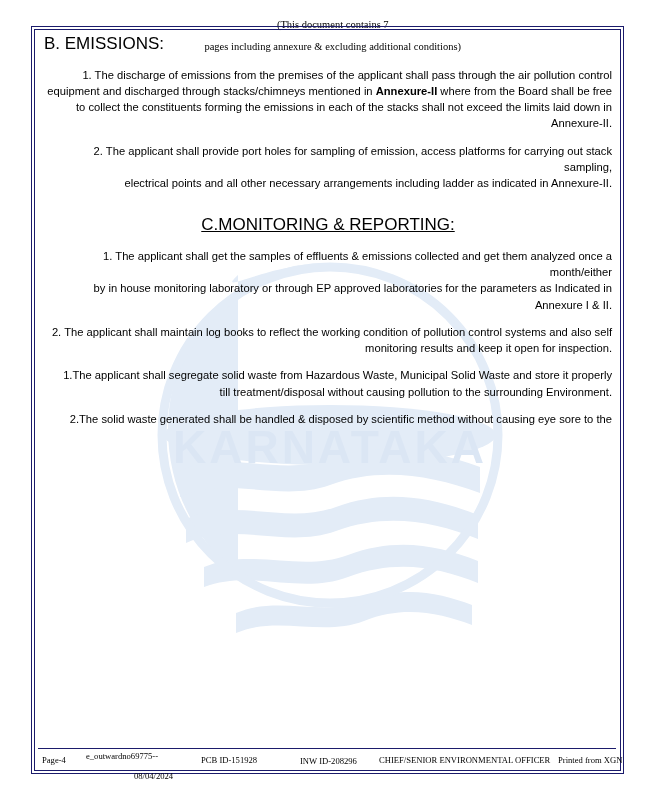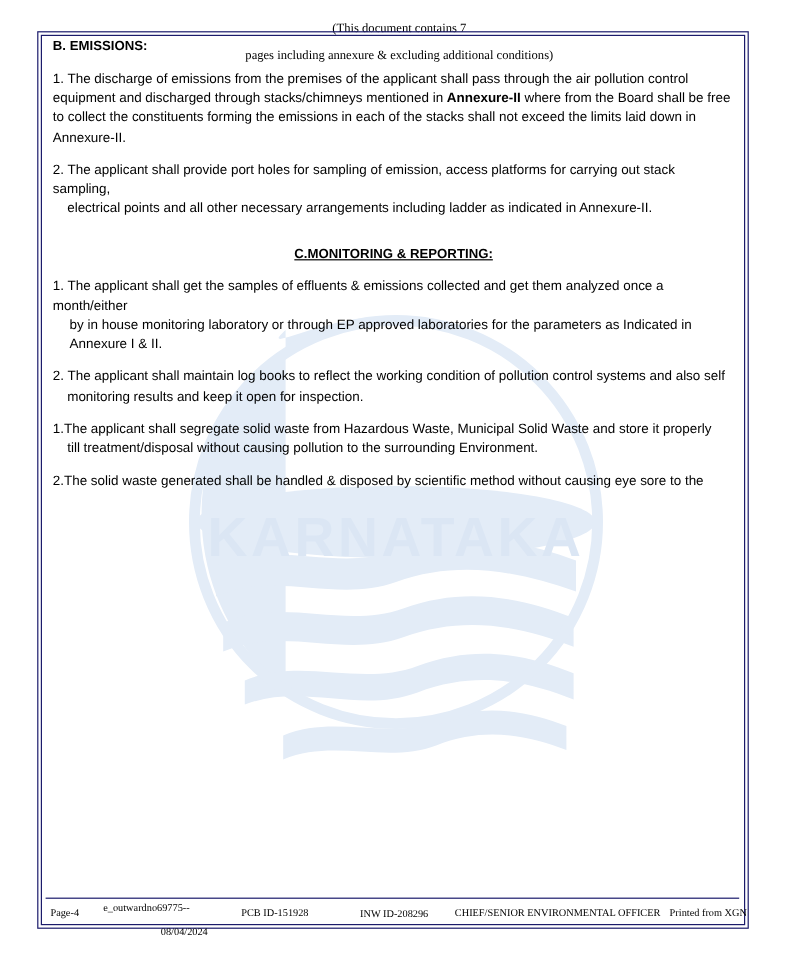--- a/index.html
+++ b/index.html
@@ -72,36 +72,36 @@
     position: absolute;
     left: 44px;
     top: 30px;
     width: 568px;
     font-size: 11.2px;
     line-height: 1.45;
     color: #000;
   }
 
   .sec-head {
-    font-weight: bold;
-    font-size: 11px;
+    font-weight: normal;
+    font-size: 17px;
     margin-top: 2px;
     margin-bottom: 10px;
   }
   .sec-head.underline {
     text-decoration: underline;
     text-align: center;
   }
   .sec-head.spaced-top {
     margin-top: 22px;
   }
 
   .para {
     margin-bottom: 11px;
-    text-align: left;
+    text-align: right;
   }
   .para .ind {
     display: block;
     padding-left: 12px;
   }
   .para .ind2 {
     display: block;
     padding-left: 14px;
   }
   b.inline-b { font-weight: bold; }

